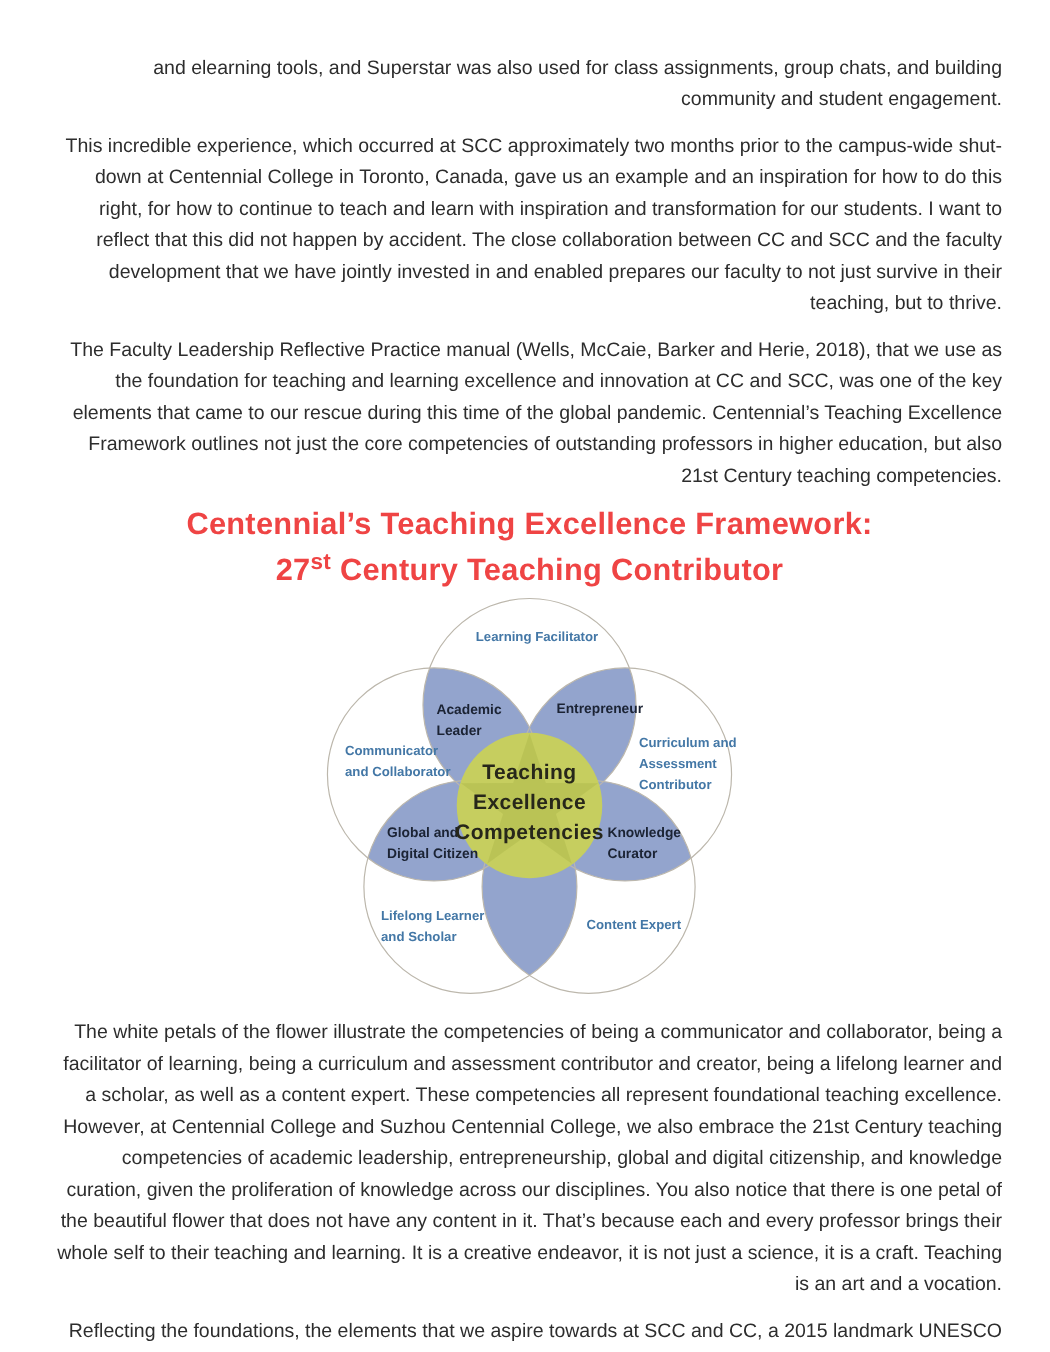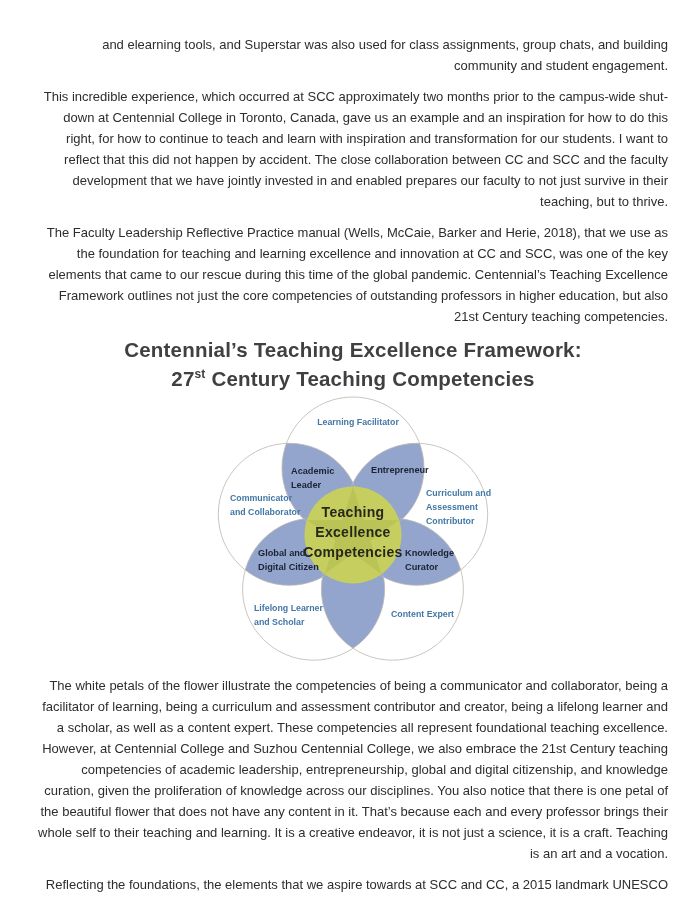--- a/index.html
+++ b/index.html
@@ -8,46 +8,46 @@
     box-sizing:border-box; padding:34px 32px 0 38px;
     font-family:"Liberation Sans", sans-serif; color:#2d2d2d;
   }
   .para {
     width:630px; font-size:13px; line-height:21px; margin:0 0 10px 0;
     text-align:right;
   }
   .it { }
   .figure-block { margin:4px 0 8px 0; }
   .fig-title {
-    text-align:center; font-weight:bold; color:#404040;
+    text-align:center; font-weight:bold; color:#ef4444;
     font-size:20.5px; line-height:25px; letter-spacing:0.2px;
     margin:10px 0 4px 0;
   }
-  .fig-title sup { font-size:12px;text-align:center; }
+  .fig-title sup { font-size:15px;text-align:center; }
   .fig-svg { display:block; margin:0 auto; }
   .svg-lbl { font-family:"Liberation Sans", sans-serif; font-weight:bold; }
   .sz-blue { font-size:8.8px; }
   .sz-dark { font-size:9.2px; }
   .sz-center { font-size:14px; letter-spacing:0.3px; }
 </style>
 </head>
 <body>
 
 <div class="page">
 
   <p class="para"><span>and elearning tools, and Superstar was also used for class assignments, group chats, and building community and student engagement.</span></p>
 
   <p class="para"><span>This incredible experience, which occurred at SCC approximately two months prior to the campus-wide shut-down at Centennial College in Toronto, Canada, gave us an example and an inspiration for how to do this right, for how to continue to teach and learn with inspiration and transformation for our students. I want to reflect that this did not happen by accident. The close collaboration between CC and SCC and the faculty development that we have jointly invested in and enabled prepares our faculty to not just survive in their teaching, but to thrive.</span></p>
 
   <p class="para"><span>The </span><span class="it">Faculty Leadership Reflective Practice</span><span> manual (Wells, McCaie, Barker and Herie, 2018), that we use as the foundation for teaching and learning excellence and innovation at CC and SCC, was one of the key elements that came to our rescue during this time of the global pandemic. Centennial’s Teaching Excellence Framework outlines not just the core competencies of outstanding professors in higher education, but also 21st Century teaching competencies.</span></p>
 
   <div class="figure-block">
     <div class="fig-title">
       <div>Centennial’s Teaching Excellence Framework:</div>
-      <div><span>27</span><sup>st</sup><span> Century Teaching Competencies</span></div>
+      <div><span>27</span><sup>st</sup><span> Century Teaching Contributor</span></div>
     </div>
 
     <svg class="fig-svg" width="300" height="272" viewBox="0 0 300 272">
       <defs>
         <clipPath id="c-top">
             <circle cx="150" cy="73" r="71"></circle>
           </clipPath>
         <clipPath id="c-ur">
             <circle cx="213.7" cy="119.3" r="71"></circle>
           </clipPath>

